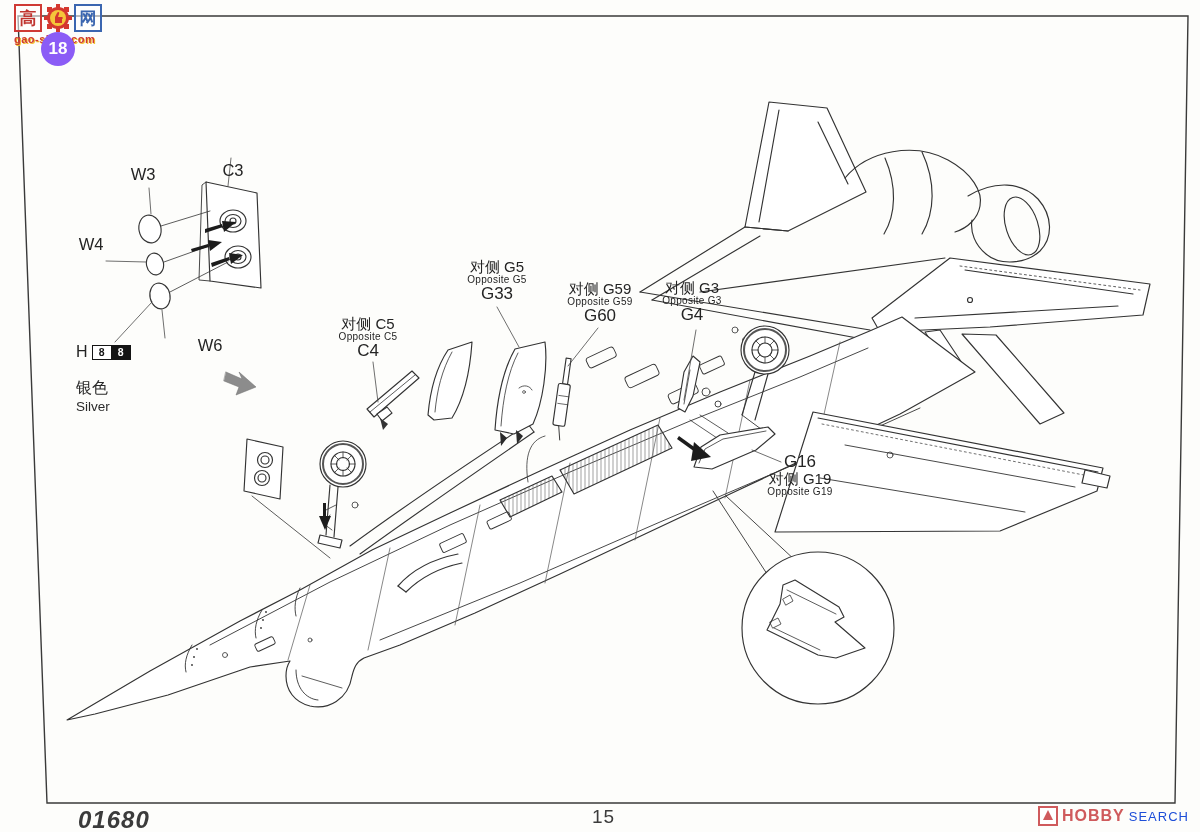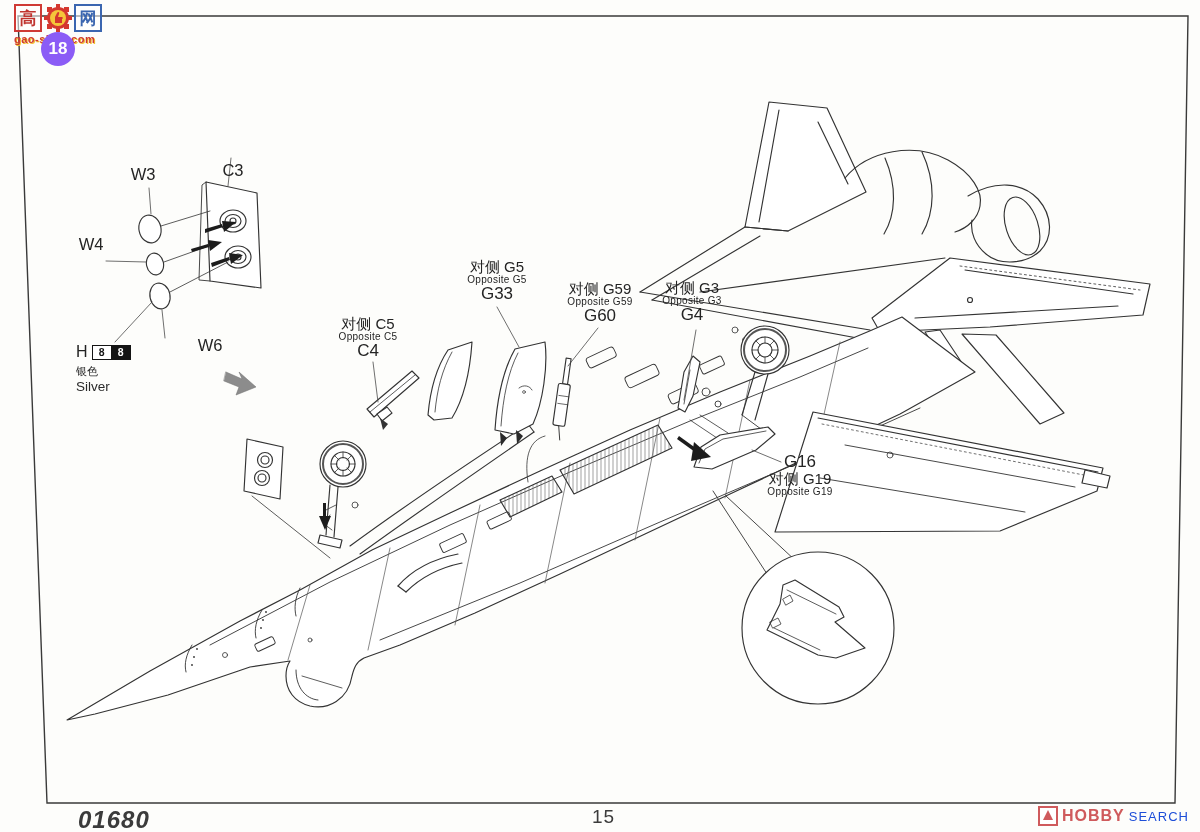--- a/index.html
+++ b/index.html
@@ -31,21 +31,21 @@
       display:flex;align-items:center;justify-content:center;}
   
   .hcall{position:absolute;left:76px;top:343px;}
   .hrow{display:flex;align-items:center;gap:4px;}
   .hprefix{font-size:16px;color:#222;}
   .chips{display:flex;border:1.5px solid #141414;}
   .chip{width:18px;height:13px;display:flex;align-items:center;justify-content:center;
         font-size:10.5px;font-weight:bold;}
   .chip.white{background:#fff;color:#141414;border-right:1.5px solid #141414;}
   .chip.black{background:#141414;color:#fff;}
-  .hcn{font-size:11px;margin-top:3px;color:#2a2a2a;}
+  .hcn{font-size:16px;margin-top:17px;color:#2a2a2a;}
   .hen{font-size:13.5px;color:#2a2a2a;}
   
   .pcode{position:absolute;left:78px;top:806px;font-size:24px;font-weight:bold;color:#3b3b3b;letter-spacing:1px;font-style:italic;}
   .pnum{position:absolute;left:592px;top:806px;font-size:19px;color:#3b3b3b;letter-spacing:1px;}
   .hslogo{position:absolute;left:1038px;top:806px;display:flex;align-items:center;gap:4px;}
   .hs-ico{width:16px;height:16px;border:2px solid #cf5a5c;position:relative;background:#fff;}
   .hs-ico::after{content:"";position:absolute;left:3px;top:2px;width:0;height:0;
       border-left:5px solid transparent;border-right:5px solid transparent;border-bottom:10px solid #cf5a5c;}
   .hs-red{color:#cf5a5c;font-size:16px;font-weight:bold;letter-spacing:1px;}
   .hs-gray{color:#1d4ed8;font-size:13px;letter-spacing:1px;}

